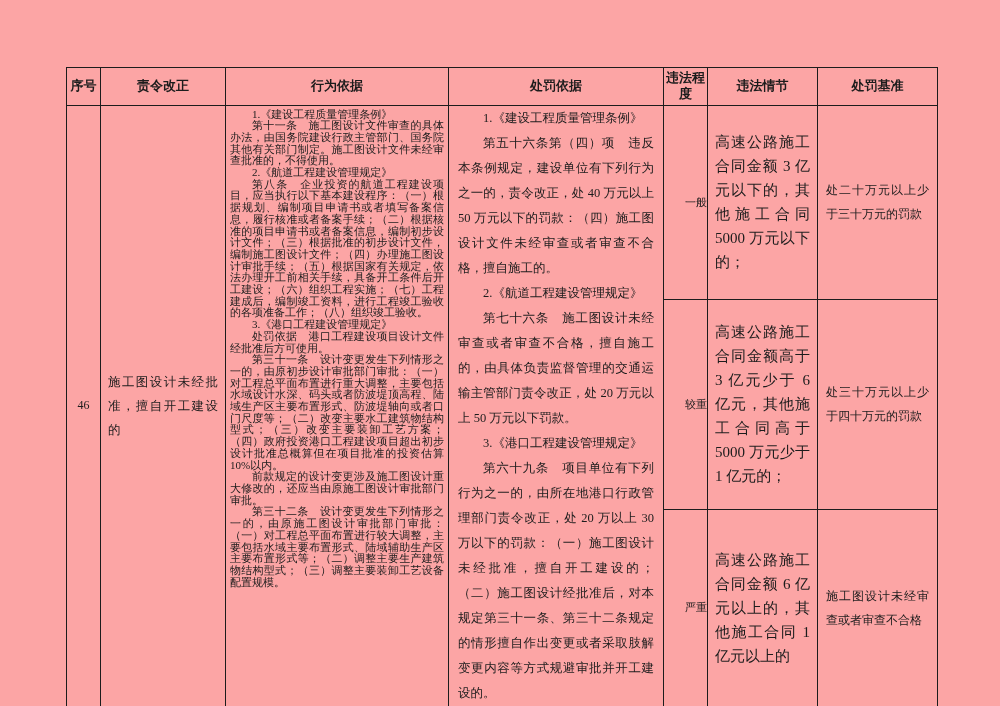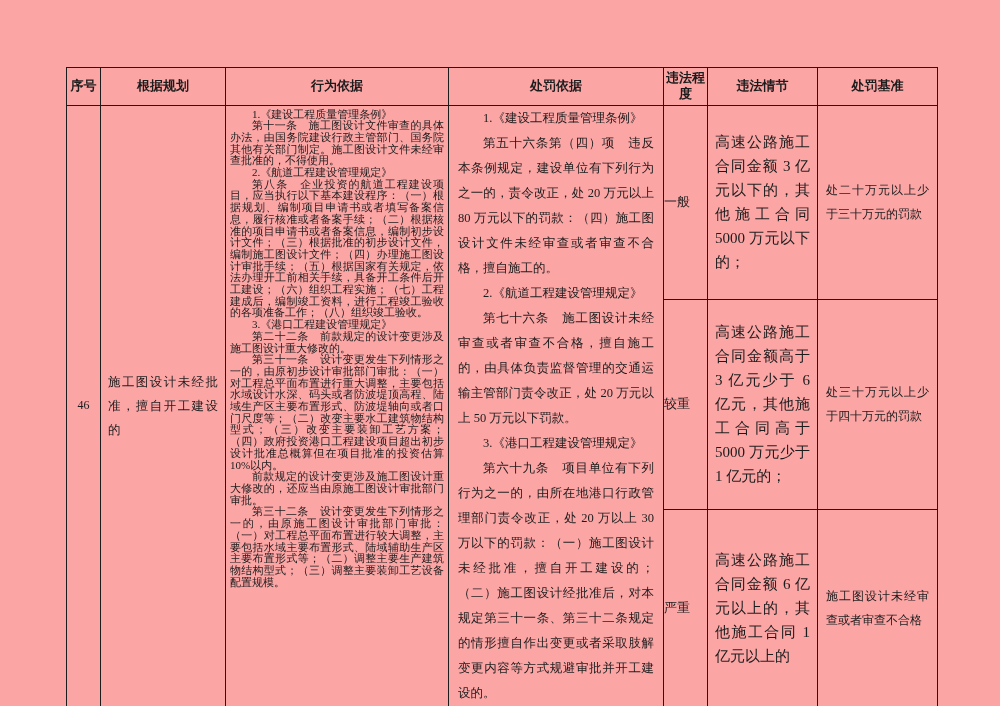--- a/index.html
+++ b/index.html
@@ -57,22 +57,22 @@
   }
   td.cell-behavior p { margin: 0; text-indent: 2em; text-align: justify; }
   td.cell-penalty-basis {
     padding: 0 9px;
     font-size: 12.5px;
     line-height: 25px;
     text-align: justify;
   }
   td.cell-penalty-basis p { margin: 0; text-indent: 2em; text-align: justify; }
   td.cell-degree {
-    text-align: left;
-    font-size: 13px;
+    text-align: right;
+    font-size: 11px;
   }
   td.cell-circumstance {
     padding: 0 7px;
     font-size: 15px;
     line-height: 24px;
     text-align: justify;
   }
   td.cell-circumstance p, td.cell-benchmark p, td.cell-violation p { margin: 0; }
   td.cell-benchmark {
     padding: 17px 8px;
@@ -102,48 +102,48 @@
       <col style="width:125px">
       <col style="width:223px">
       <col style="width:215px">
       <col style="width:44px">
       <col style="width:110px">
       <col style="width:120px">
     </colgroup>
     <thead>
       <tr>
         <th>序号</th>
-        <th>根据规划</th>
+        <th>责令改正</th>
         <th>行为依据</th>
         <th>处罚依据</th>
         <th>违法程度</th>
         <th>违法情节</th>
         <th>处罚基准</th>
       </tr>
     </thead>
     <tbody>
       <tr class="body-row-1">
         <td class="cell-serial" rowspan="3">46</td>
         <td class="cell-violation" rowspan="3">
           <p>施工图设计未经批准，擅自开工建设的</p>
         </td>
         <td class="cell-behavior" rowspan="3">
           <p>1.《建设工程质量管理条例》</p>
           <p>第十一条　施工图设计文件审查的具体办法，由国务院建设行政主管部门、国务院其他有关部门制定。施工图设计文件未经审查批准的，不得使用。</p>
           <p>2.《航道工程建设管理规定》</p>
           <p>第八条　企业投资的航道工程建设项目，应当执行以下基本建设程序：（一）根据规划、编制项目申请书或者填写备案信息，履行核准或者备案手续；（二）根据核准的项目申请书或者备案信息，编制初步设计文件；（三）根据批准的初步设计文件，编制施工图设计文件；（四）办理施工图设计审批手续；（五）根据国家有关规定，依法办理开工前相关手续，具备开工条件后开工建设；（六）组织工程实施；（七）工程建成后，编制竣工资料，进行工程竣工验收的各项准备工作；（八）组织竣工验收。</p>
           <p>3.《港口工程建设管理规定》</p>
-          <p>第二十二条　前款规定的设计变更涉及施工图设计重大修改的。</p>
+          <p>处罚依据　港口工程建设项目设计文件经批准后方可使用。</p>
           <p>第三十一条　设计变更发生下列情形之一的，由原初步设计审批部门审批：（一）对工程总平面布置进行重大调整，主要包括水域设计水深、码头或者防波堤顶高程、陆域生产区主要布置形式、防波堤轴向或者口门尺度等；（二）改变主要水工建筑物结构型式；（三）改变主要装卸工艺方案；（四）政府投资港口工程建设项目超出初步设计批准总概算但在项目批准的投资估算10%以内。</p>
           <p>前款规定的设计变更涉及施工图设计重大修改的，还应当由原施工图设计审批部门审批。</p>
           <p>第三十二条　设计变更发生下列情形之一的，由原施工图设计审批部门审批：（一）对工程总平面布置进行较大调整，主要包括水域主要布置形式、陆域辅助生产区主要布置形式等；（二）调整主要生产建筑物结构型式；（三）调整主要装卸工艺设备配置规模。</p>
         </td>
         <td class="cell-penalty-basis" rowspan="3">
           <p>1.《建设工程质量管理条例》</p>
-          <p>第五十六条第（四）项　违反本条例规定，建设单位有下列行为之一的，责令改正，处 20 万元以上 80 万元以下的罚款：（四）施工图设计文件未经审查或者审查不合格，擅自施工的。</p>
+          <p>第五十六条第（四）项　违反本条例规定，建设单位有下列行为之一的，责令改正，处 40 万元以上 50 万元以下的罚款：（四）施工图设计文件未经审查或者审查不合格，擅自施工的。</p>
           <p>2.《航道工程建设管理规定》</p>
           <p>第七十六条　施工图设计未经审查或者审查不合格，擅自施工的，由具体负责监督管理的交通运输主管部门责令改正，处 20 万元以上 50 万元以下罚款。</p>
           <p>3.《港口工程建设管理规定》</p>
           <p>第六十九条　项目单位有下列行为之一的，由所在地港口行政管理部门责令改正，处 20 万以上 30 万以下的罚款：（一）施工图设计未经批准，擅自开工建设的；（二）施工图设计经批准后，对本规定第三十一条、第三十二条规定的情形擅自作出变更或者采取肢解变更内容等方式规避审批并开工建设的。</p>
         </td>
         <td class="cell-degree">一般</td>
         <td class="cell-circumstance">
           <p>高速公路施工合同金额 3 亿元以下的，其他施工合同 5000 万元以下的；</p>
         </td>
         <td class="cell-benchmark">

